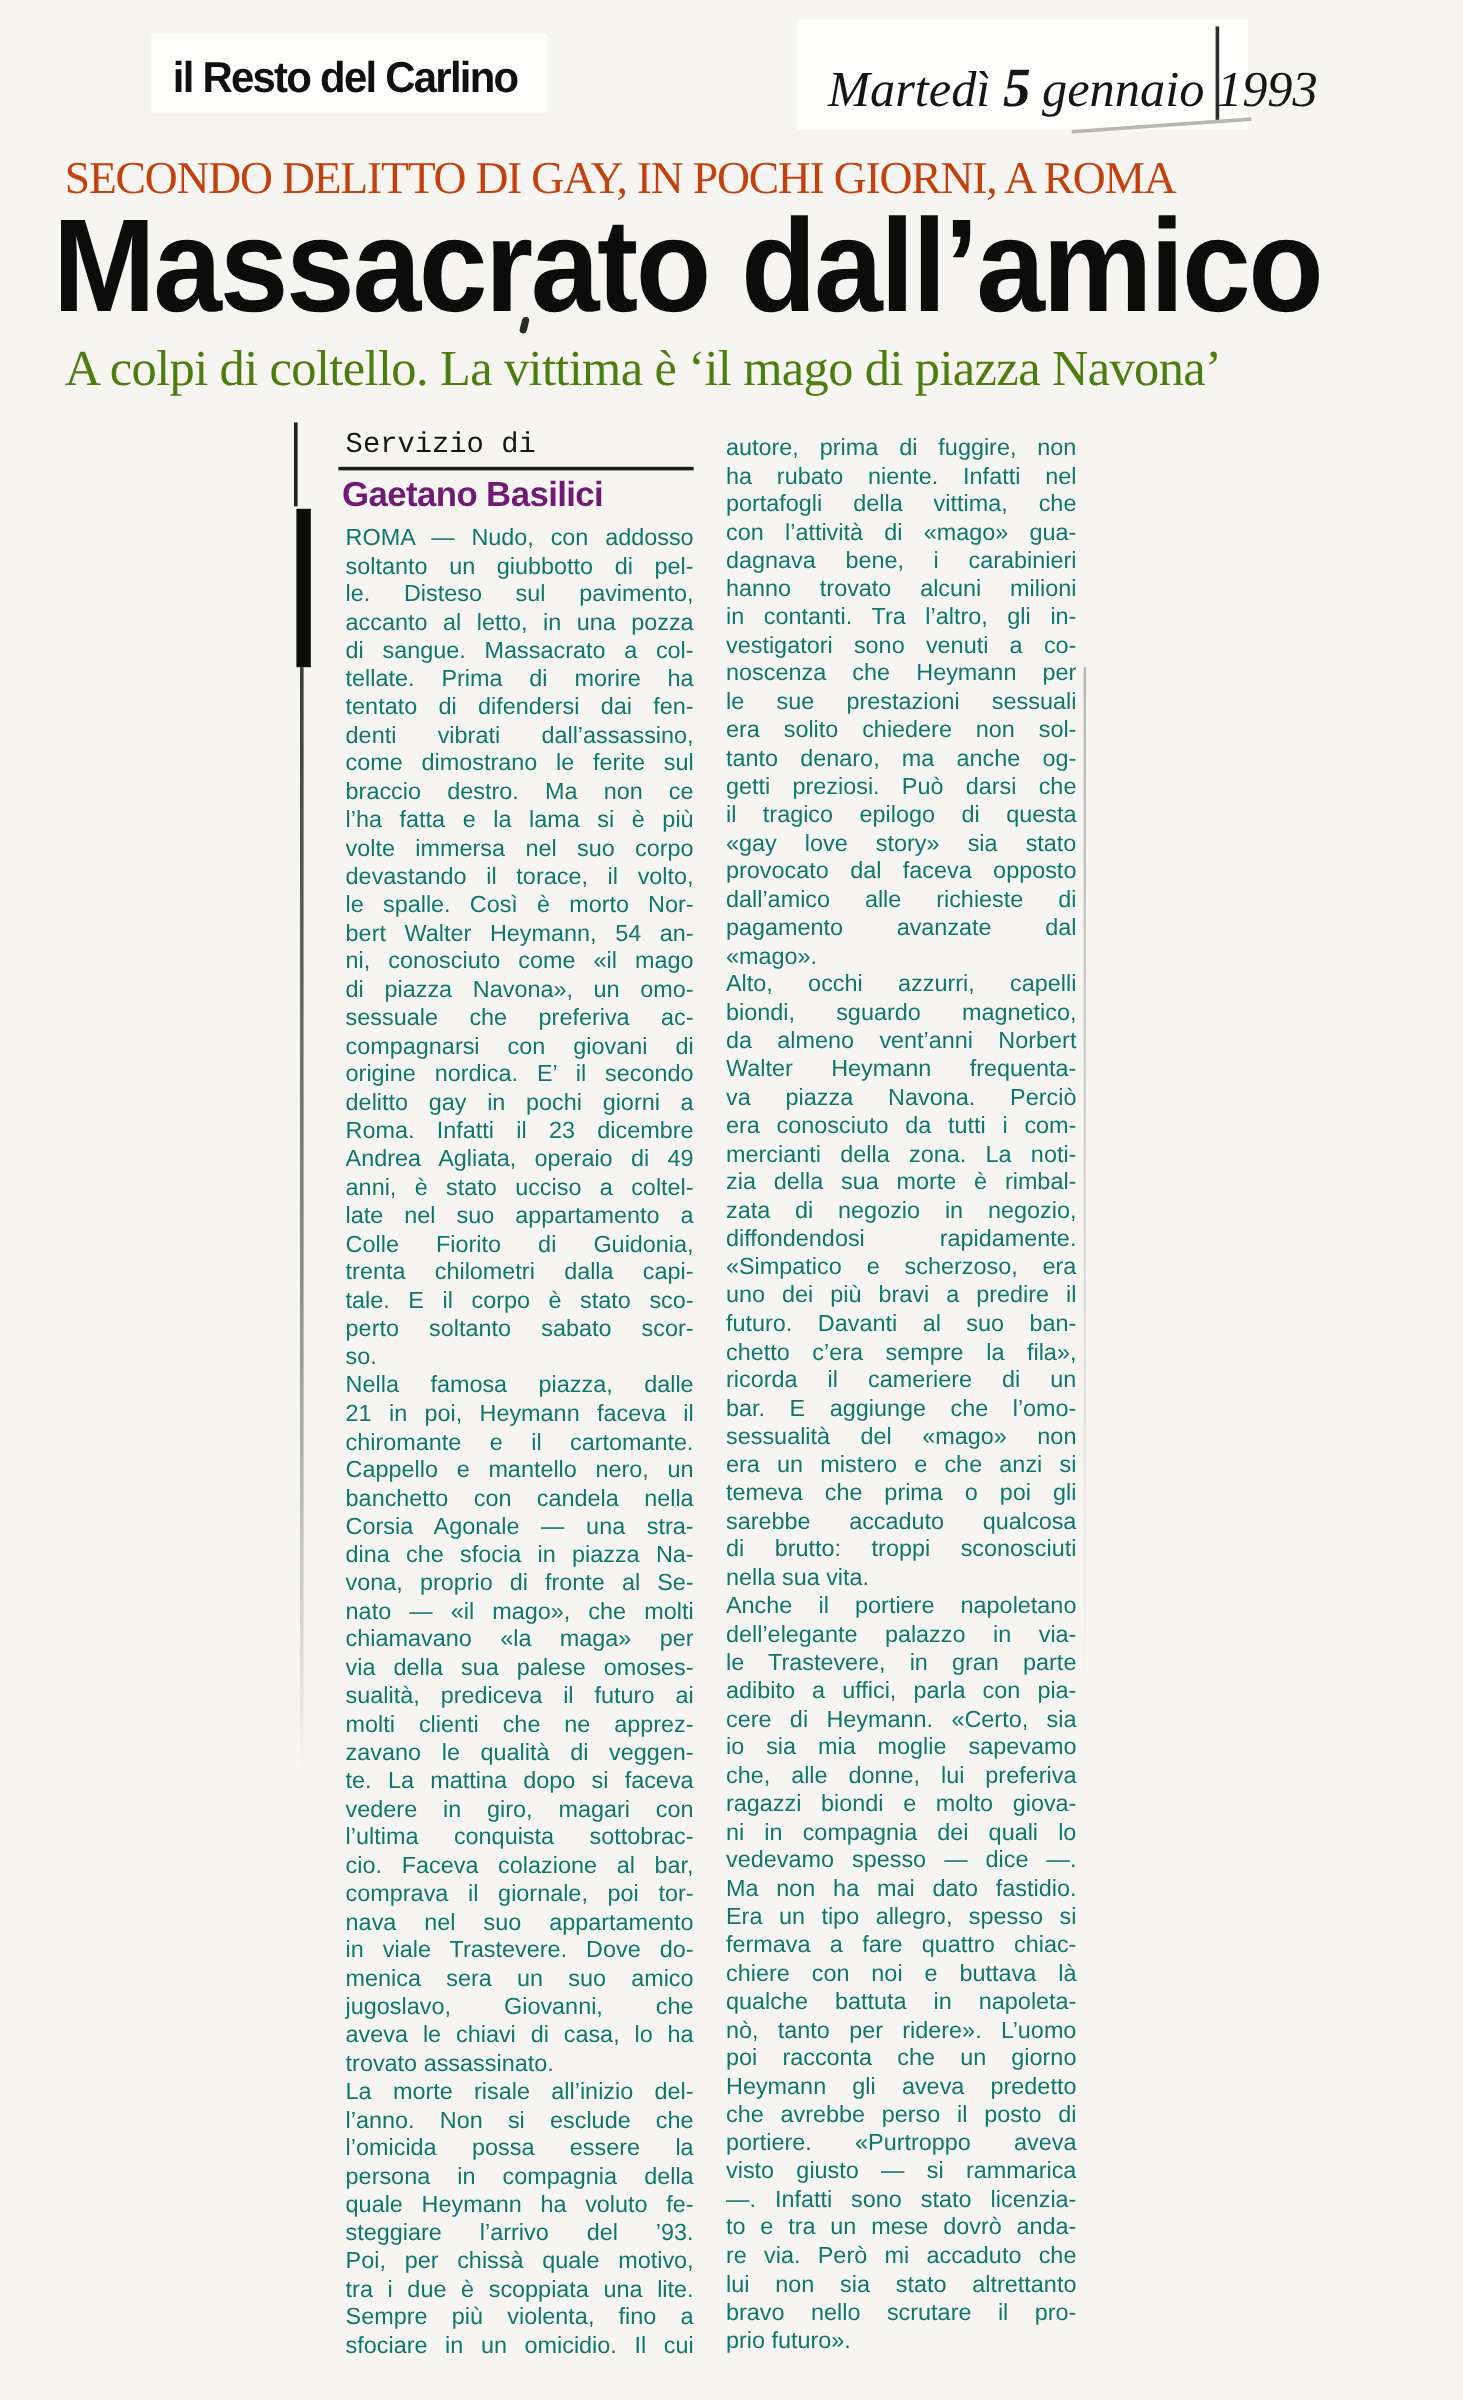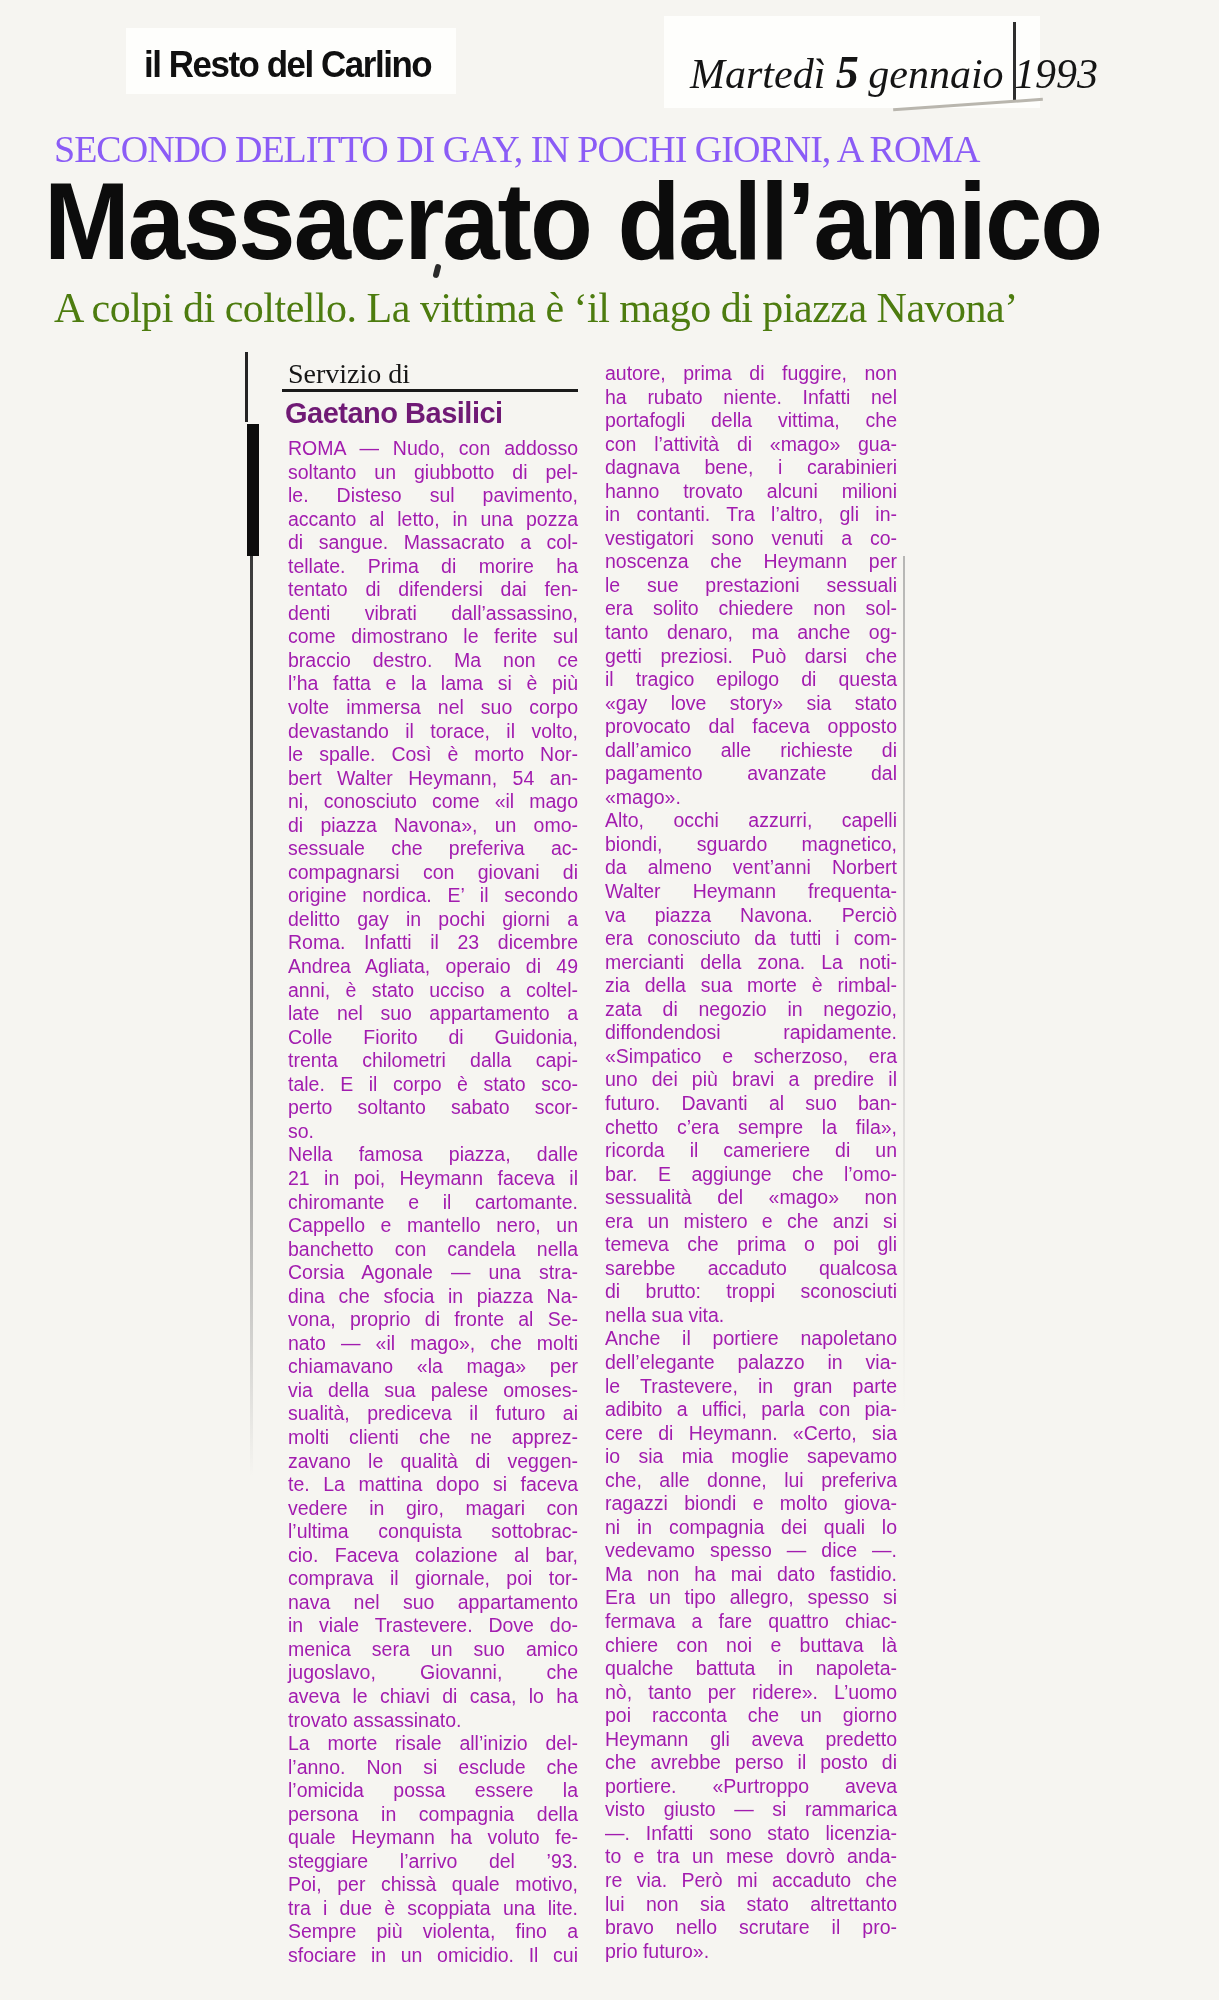--- a/index.html
+++ b/index.html
@@ -36,41 +36,41 @@
   .dateline .day{
     font-weight:bold;font-size:46px;letter-spacing:-1px;
   }
   .date-rule{left:1013px;top:22px;width:3px;height:80px;background:#2e2e2e;}
   .date-diag{left:893px;top:103px;width:150px;height:3px;background:#b9b6ae;transform:rotate(-4deg);}
 
   .kicker{
     left:54px;top:129px;
     font-family:"Liberation Serif", serif;
     font-size:38px;line-height:1.1;letter-spacing:-1px;
-    color:#8b5cf6;white-space:nowrap;
+    color:#c2410c;white-space:nowrap;
   }
   .headline{
     left:44px;top:166px;
     font-weight:bold;font-size:103px;line-height:1;
     letter-spacing:-2px;color:#0c0c0c;white-space:nowrap;
     transform:scale(1.0,1.07);transform-origin:left top;
   }
   .subhead{
     left:54px;top:284px;
     font-family:"Liberation Serif", serif;
     font-size:42px;line-height:1.15;letter-spacing:-0.5px;
     color:#4d7c0f;white-space:nowrap;
   }
   .artifact-tick{left:434px;top:264px;width:6px;height:14px;background:#2a2a2a;border-radius:3px;transform:rotate(14deg);}
 
   
   .byline-label{
     left:288px;top:360px;
-    font-family:Liberation Serif, serif;
-    font-size:28px;line-height:1;color:#161616;
+    font-family:Liberation Mono, monospace;
+    font-size:24px;line-height:1;color:#161616;
   }
   .byline-rule{left:282px;top:389px;width:296px;height:3px;background:#1b1b1b;}
   .byline-author{
     left:285px;top:399px;
     font-weight:bold;font-size:29px;line-height:1;
     letter-spacing:-0.5px;color:#701a75;white-space:nowrap;
   }
 
   
   .rule-thin-top{left:245px;top:352px;width:3px;height:70px;background:#242424;}
@@ -79,21 +79,21 @@
     left:250px;top:556px;width:3px;height:920px;
     background:linear-gradient(#3a3a3a, #8a8a8a 55%, rgba(140,140,140,0));
   }
   .right-edge-rule{
     left:903px;top:556px;width:2px;height:860px;
     background:linear-gradient(rgba(140,140,140,.6), rgba(140,140,140,0));
   }
 
   
   .col{
-    font-size:19.5px;line-height:23.55px;color:#a21caf;
+    font-size:19.5px;line-height:23.55px;color:#0f766e;
     letter-spacing:0;
   }
   .col-left{left:288px;top:437px;width:290px;}
   .col-right{left:605px;top:362px;width:292px;}
   .bodyline{
     height:23.55px;
     text-align:justify;
     text-align-last:justify;
     white-space:nowrap;
   }

